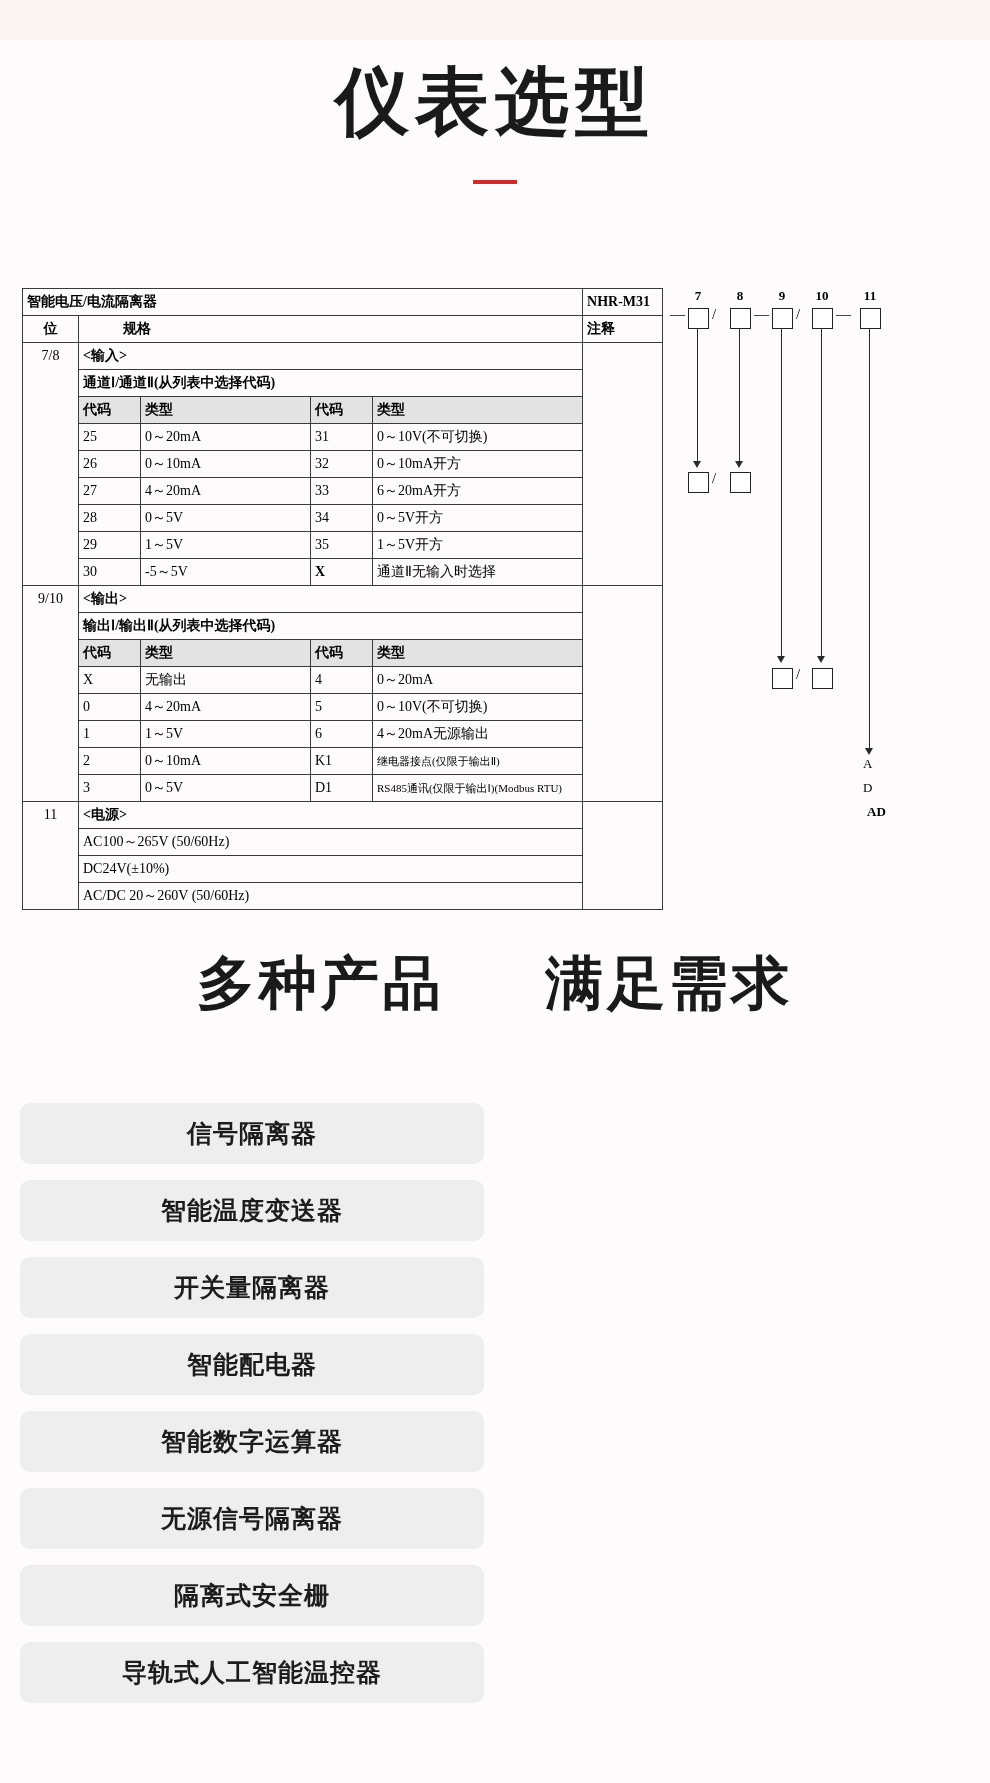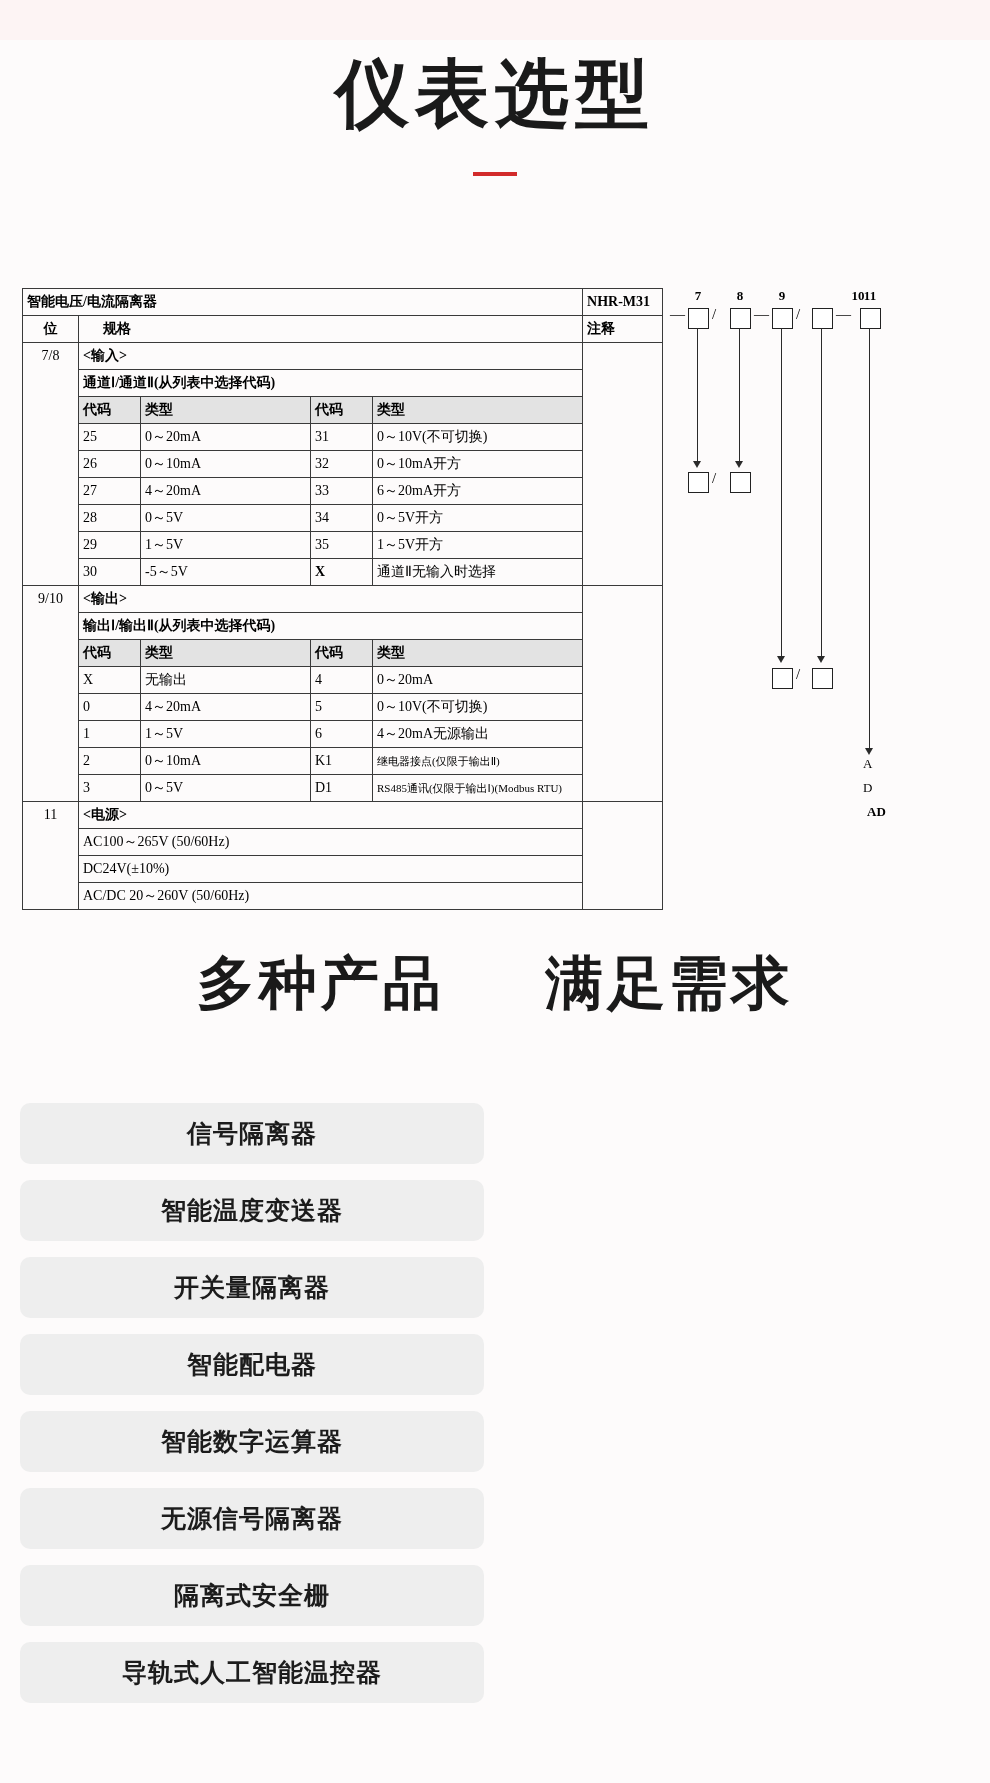--- a/index.html
+++ b/index.html
@@ -24,21 +24,21 @@
   .top-band {
     position: absolute;
     left: 0; top: 0;
     width: 990px; height: 40px;
     background: #fdf4f4;
   }
 
   
   .title-wrap {
     position: absolute;
-    left: 0; top: 56px;
+    left: 0; top: 64px;
     width: 990px;
     text-align: center;
   }
   .main-title {
     font-family: "DejaVu Sans", sans-serif;
     font-weight: bold;
     font-size: 74px;
     letter-spacing: 6px;
     color: #1a1a1a;
     line-height: 1;
@@ -196,21 +196,21 @@
       </colgroup>
       <tbody>
 
         <tr>
           <td colspan="5" class="hdr-name">智能电压/电流隔离器</td>
           <td class="hdr-name">NHR-M31</td>
         </tr>
 
         <tr class="hdr-row">
           <td style="text-align:center">位</td>
-          <td colspan="4" style="padding-left:24px">规格</td>
+          <td colspan="4" style="padding-left:44px">规格</td>
           <td>注释</td>
         </tr>
 
         <tr>
           <td rowspan="9" style="text-align:center;vertical-align:top;padding-top:4px">7/8</td>
           <td colspan="4" class="grp-title inner-full">&lt;输入&gt;</td>
           <td rowspan="9"></td>
         </tr>
         <tr>
           <td colspan="4" class="grp-title inner-full">通道Ⅰ/通道Ⅱ(从列表中选择代码)</td>
@@ -319,21 +319,21 @@
         </tr>
       </tbody>
     </table>
   </div>
 
   <div class="codes">
 
     <div class="code-num" style="left:16px;  top:0px;">7</div>
     <div class="code-num" style="left:58px;  top:0px;">8</div>
     <div class="code-num" style="left:100px; top:0px;">9</div>
-    <div class="code-num" style="left:140px; top:0px;margin-left:36px;">10</div>
+    <div class="code-num" style="left:140px; top:0px;">10</div>
     <div class="code-num" style="left:188px; top:0px;">11</div>
 
     <div class="dash" style="left:0px;  top:18px;">—</div>
     <div class="box" style="left:18px; top:20px;"></div>
     <div class="slash" style="left:42px; top:18px;">/</div>
     <div class="box" style="left:60px; top:20px;"></div>
     <div class="dash" style="left:84px; top:18px;">—</div>
     <div class="box" style="left:102px;top:20px;"></div>
     <div class="slash" style="left:126px;top:18px;">/</div>
     <div class="box" style="left:142px;top:20px;"></div>

